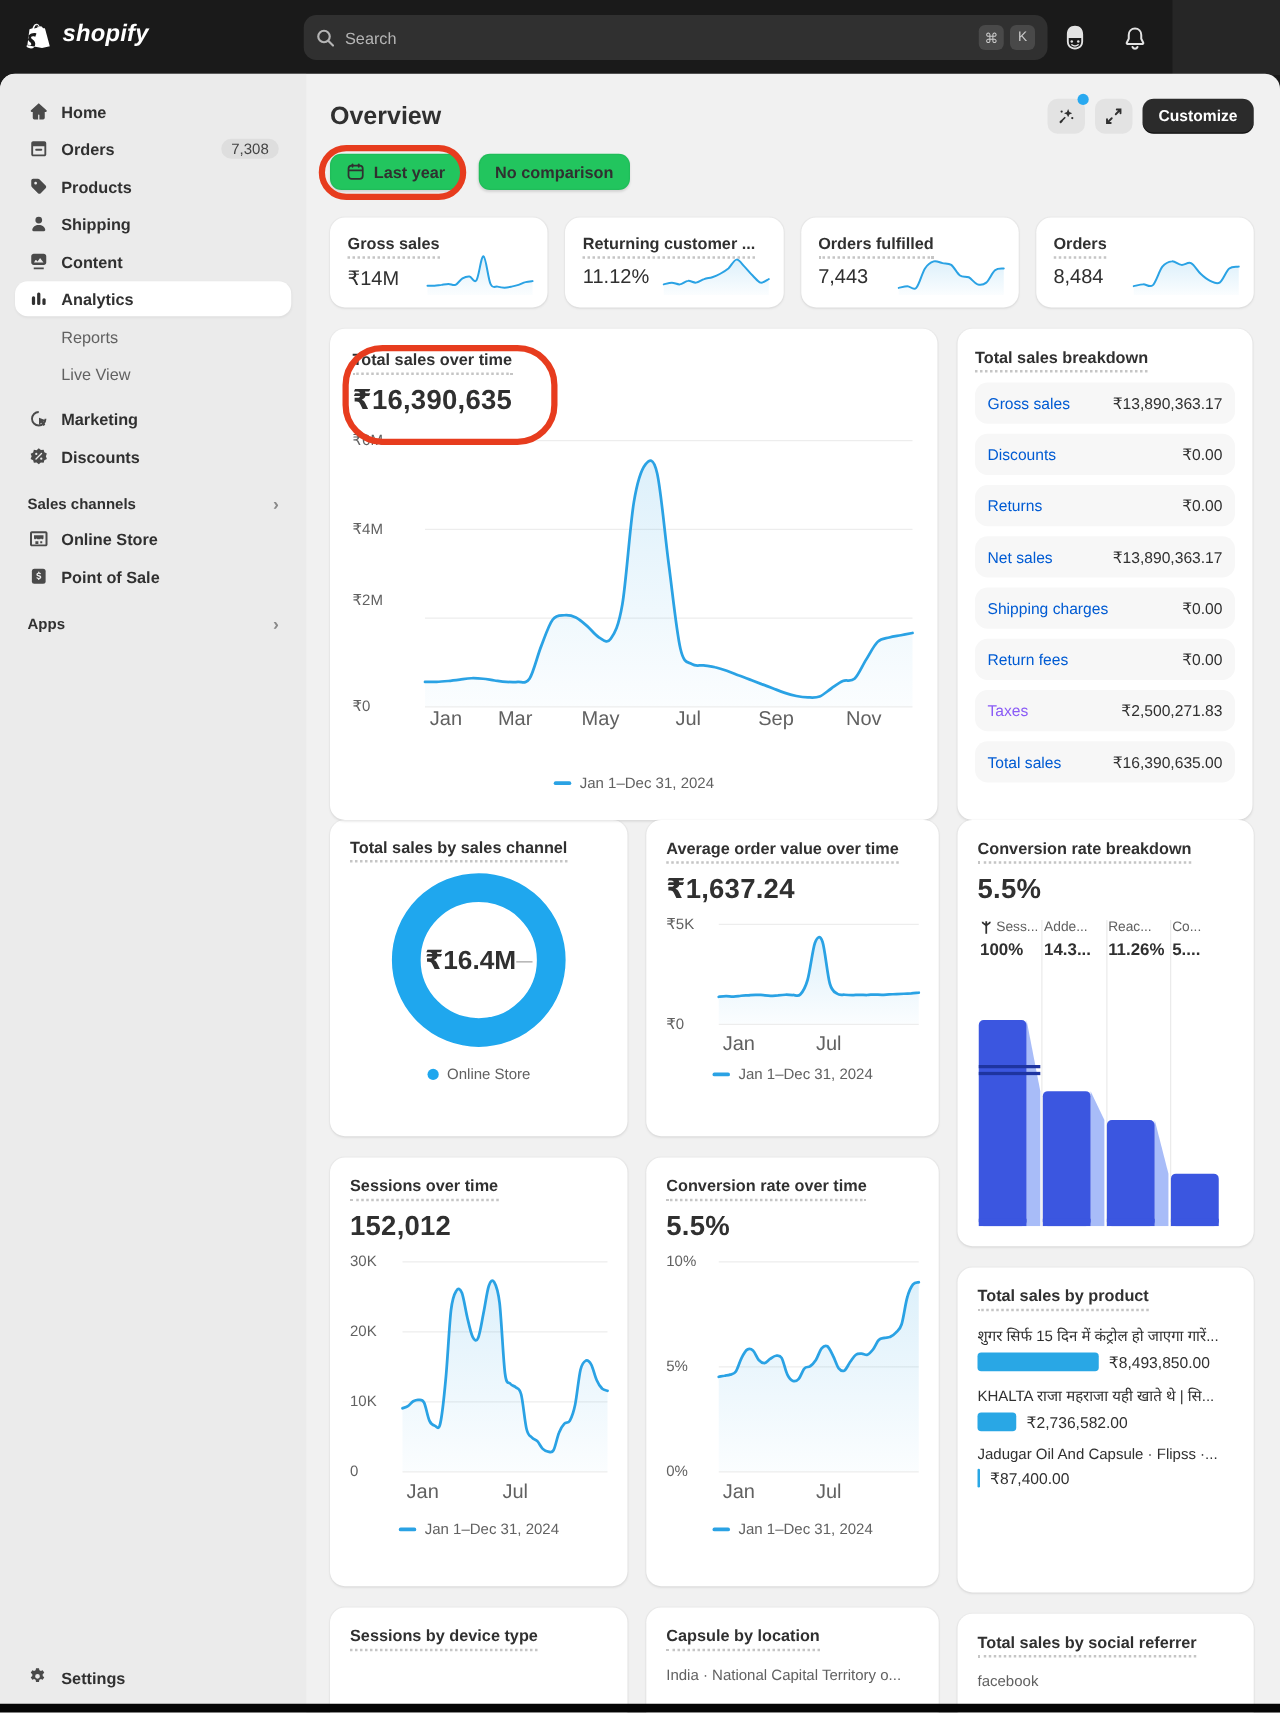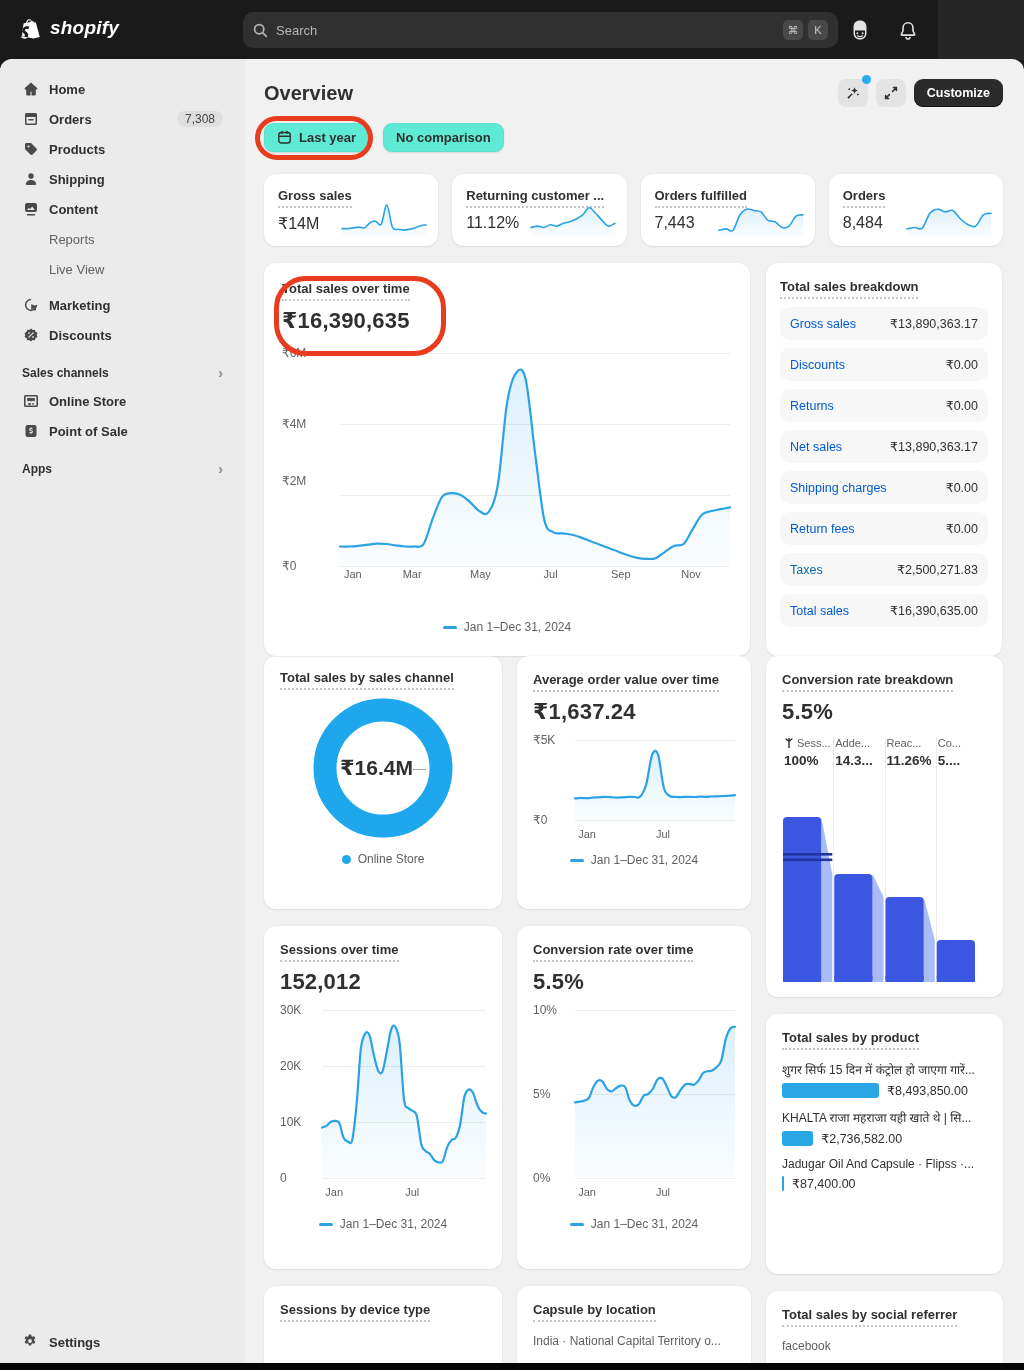--- a/index.html
+++ b/index.html
@@ -34,21 +34,21 @@
   
   .main { flex:1; padding:20px 22px 0 19px; position:relative; }
   .page-head { display:flex; align-items:center; margin-bottom:16px; }
   .page-title { font-size:20px; font-weight:700; color:#303030; }
   .head-actions { margin-left:auto; display:flex; align-items:center; gap:8px; }
   .icon-btn { width:30px; height:28px; background:#e3e3e3; border:none; border-radius:8px; display:flex; align-items:center; justify-content:center; position:relative; cursor:pointer; }
   .icon-btn .dot { position:absolute; top:-4px; right:-3px; width:9px; height:9px; border-radius:50%; background:#29a9f0; }
   .customize-btn { background:#2b2b2b; color:#fff; border:none; border-radius:9px; height:28px; padding:0 13px; font-size:12.5px; font-weight:600; cursor:pointer; box-shadow:inset 0 -1px 0 rgba(0,0,0,.6); }
 
   .filter-row { display:flex; gap:14px; margin-bottom:22px; position:relative; }
-  .pill-btn { background:#5eead4; border:none; border-radius:9px; height:29px; padding:0 13px; font-size:13px; font-weight:600; color:#303030; display:flex; align-items:center; gap:7px; box-shadow:0 1px 2px rgba(0,0,0,.12), inset 0 0 0 1px rgba(0,0,0,.04); cursor:pointer; }
+  .pill-btn { background:#22c55e; border:none; border-radius:9px; height:29px; padding:0 13px; font-size:13px; font-weight:600; color:#303030; display:flex; align-items:center; gap:7px; box-shadow:0 1px 2px rgba(0,0,0,.12), inset 0 0 0 1px rgba(0,0,0,.04); cursor:pointer; }
 
   .annot-ring { position:absolute; border:5px solid #e73c1e; pointer-events:none; z-index:5; }
   #ring-lastyear { left:-9px; top:-7px; width:118px; height:44px; border-radius:23px; }
   #ring-totalsales { left:-8px; top:-3px; width:172px; height:80px; border-radius:32px; }
 
   .card { background:#fff; border-radius:12px; box-shadow:0 1px 2px rgba(0,0,0,.07), 0 0 0 1px rgba(0,0,0,.02); }
   .card-title { font-size:13px; font-weight:600; color:#303030; display:inline-block; border-bottom:2px dotted #c5c5c5; padding-bottom:2px; line-height:1.25; }
   .big-num { font-size:22px; font-weight:700; color:#303030; margin-top:7px; letter-spacing:.2px; }
 
   .metrics-row { display:grid; grid-template-columns:repeat(4,1fr); gap:14px; margin-bottom:17px; }
@@ -56,28 +56,28 @@
   .metric-val { font-size:16px; font-weight:400; color:#303030; margin-top:6px; }
   .spark { position:absolute; right:12px; bottom:10px; width:84px; height:34px; }
 
   .row2 { display:grid; grid-template-columns:486px 236px; gap:16px; }
   .bigchart-card { height:393px; padding:16px 18px; position:relative; }
   .chart-area { position:relative; margin-top:12px; height:250px; }
   .ytick { position:absolute; left:0; font-size:12px; color:#616161; transform:translateY(-50%); }
   .gridline { position:absolute; left:58px; right:2px; height:1px; background:#ededed; }
   .plot { position:absolute; left:58px; right:2px; top:0; height:213px; }
   .xlabels { position:absolute; left:58px; right:2px; top:222px; height:16px; }
-  .xlabels span { position:absolute; font-size:11px; color:#616161; transform:translateX(-50%); white-space:nowrap; }
+  .xlabels span { position:absolute; font-size:16px; color:#616161; transform:translateX(-50%); white-space:nowrap; }
   .legend { display:flex; align-items:center; justify-content:center; gap:7px; font-size:12px; color:#616161; }
   .legend .mark { width:14px; height:3px; border-radius:2px; background:#2aa2e4; }
 
   .breakdown-card { height:393px; padding:14px 14px; }
   .bk-row { display:flex; align-items:center; justify-content:space-between; background:#f7f7f7; border-radius:10px; height:33px; padding:0 10px; margin-top:8px; font-size:12.5px; }
   .bk-row .lbl { color:#005bd3; font-weight:500; cursor:pointer; }
-  .bk-row.plain .lbl { color:#0369a1; cursor:default; }
+  .bk-row.plain .lbl { color:#8b5cf6; cursor:default; }
   .bk-row .val { color:#303030; }
 
   .row3 { display:flex; gap:15px; align-items:flex-start; }
   .col { display:flex; flex-direction:column; gap:17px; }
   .col1 { width:238px; } .col2 { width:234px; } .col3 { width:237px; }
 
   .donut-card { height:253px; padding:14px 16px; display:flex; flex-direction:column; align-items:flex-start; }
   .donut-wrap { position:relative; width:140px; height:140px; margin:8px auto 0 auto; }
   .donut-center { position:absolute; inset:0; display:flex; flex-direction:row; align-items:center; justify-content:center; }
   .donut-center .v { font-size:21px; font-weight:700; color:#303030; }
@@ -204,20 +204,30 @@
       <span>Shipping</span>
     </div>
     <div class="nav-item">
       <span class="ic">
           <svg width="16" height="16" viewBox="0 0 16 16">
             <path fill="#4a4a4a" d="M2 4c0-1.1.9-2 2-2h8c1.1 0 2 .9 2 2v5c0 1.1-.9 2-2 2H4c-1.1 0-2-.9-2-2V4zm2.2 5h7.6l-2.3-3.1c-.2-.3-.6-.3-.8 0L7 8.2l-.9-1c-.2-.2-.6-.2-.8 0L4.2 9zM4 13h8v1.4H4V13z"></path>
           </svg>
         </span>
       <span>Content</span>
     </div>
+    <div class="nav-item active">
+      <span class="ic">
+          <svg width="16" height="16" viewBox="0 0 16 16">
+            <rect x="2.5" y="6" width="2.6" height="7" rx="1.2" fill="#303030"></rect>
+            <rect x="6.7" y="3" width="2.6" height="10" rx="1.2" fill="#303030"></rect>
+            <rect x="10.9" y="7.5" width="2.6" height="5.5" rx="1.2" fill="#303030"></rect>
+          </svg>
+        </span>
+      <span>Analytics</span>
+    </div>
     <div class="nav-item sub">
       <span>Reports</span>
     </div>
     <div class="nav-item sub">
       <span>Live View</span>
     </div>
     <div class="nav-item" style="margin-top:8px">
       <span class="ic">
           <svg width="16" height="16" viewBox="0 0 16 16">
             <path fill="none" stroke="#4a4a4a" stroke-width="1.5" d="M13.4 8A5.4 5.4 0 1 1 8 2.6"></path>

